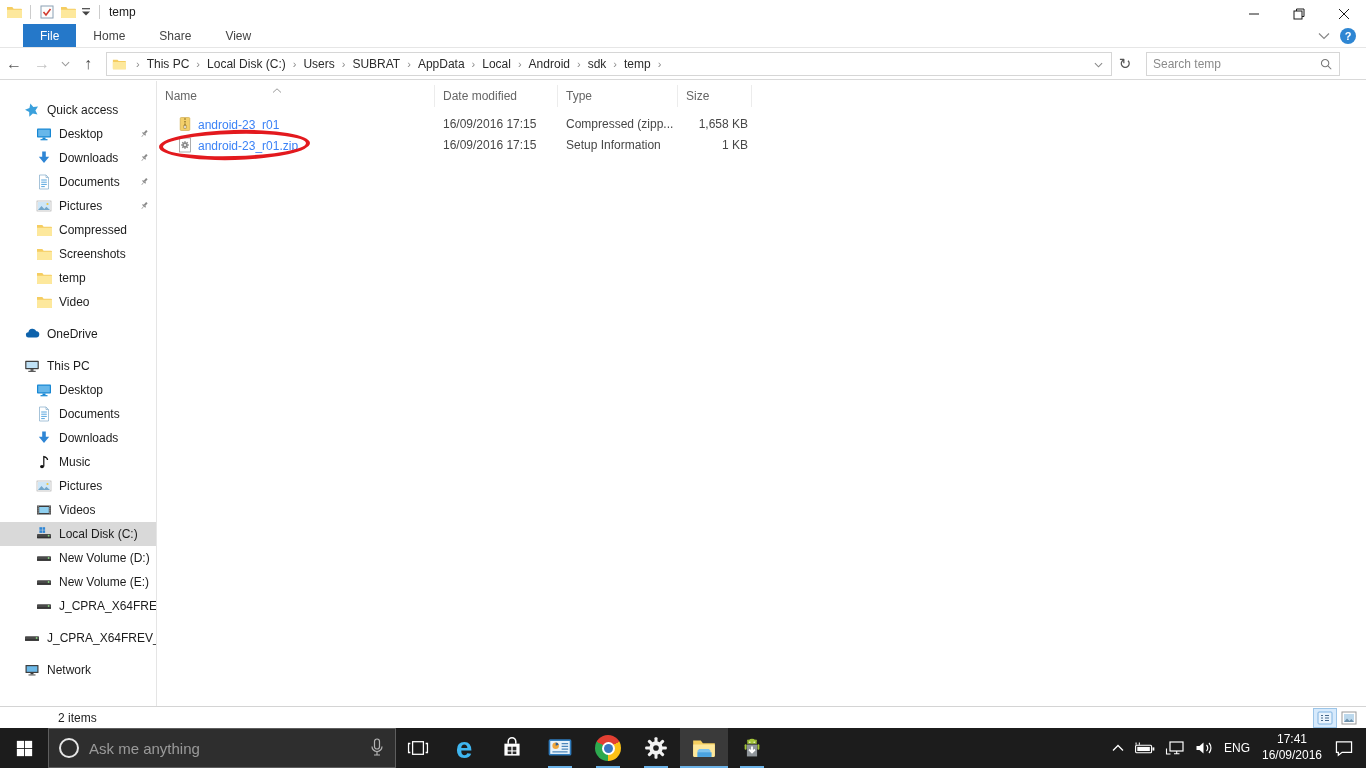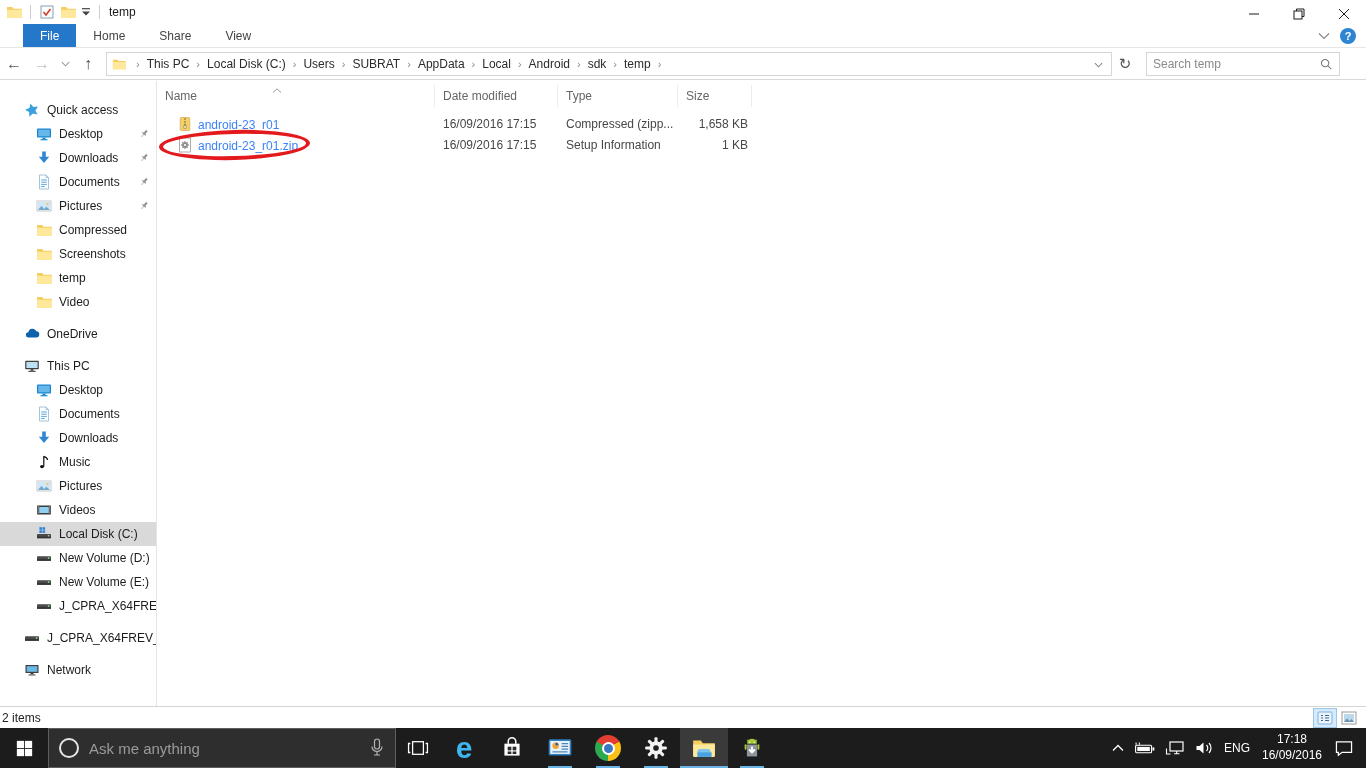--- a/index.html
+++ b/index.html
@@ -70,21 +70,21 @@
   .frow { height:21px; display:grid; grid-template-columns:278px 123px 120px 74px; align-items:center; }
   .fname { display:flex; align-items:flex-end; padding-left:20px; color:#3b82f6; }
   .fic { width:16px; height:16px; flex:0 0 16px; margin-right:5px; display:inline-flex; }
   .fic svg { width:100%; height:100%; }
   .fdate,.ftype { color:#474747; padding-left:8px; }
   .fsize { color:#474747; text-align:right; padding-right:4px; }
   .red-ellipse { position:absolute; left:2px; top:49px; width:151px; height:30px; border:4px solid #e3191e; border-radius:50%; transform:rotate(-1.5deg); }
 
   
   .statusbar { position:absolute; left:0; right:0; bottom:40px; height:22px; background:#fff; border-top:1px solid #d4d4d4; display:flex; align-items:center; }
-  .items-count { padding-left:2px; color:#222; }
+  .items-count { padding-left:28px; color:#222;margin-left:30px; }
   .view-toggles { margin-left:auto; display:flex; gap:2px; padding-right:6px; }
   .vt { width:22px; height:18px; display:flex; align-items:center; justify-content:center; }
   .vt.active { background:#d7eafc; outline:1px solid #9cc5e8; }
   .vt svg { width:16px; height:14px; }
 
   
   .taskbar { position:absolute; left:0; right:0; bottom:0; height:40px; background:#1c1c1c; display:flex; align-items:stretch; }
   .start { width:48px; display:flex; align-items:center; justify-content:center; }
   .start svg { width:17px; height:17px; }
   .cortana { width:348px; background:#2e2e2e; border:1px solid #5e5e5e; display:flex; align-items:center; padding:0 10px; }
@@ -789,21 +789,21 @@
           <rect x="5" y="2" width="13" height="9" fill="none" stroke="#fff" stroke-width="1.2"></rect>
           <path d="M9 13.8h5.5M11.7 11v2.8" stroke="#fff" stroke-width="1.1"></path>
           <path d="M1.5 8.5v5.5h4" fill="none" stroke="#fff" stroke-width="1.1"></path>
         </svg>
       <svg width="21" height="16" viewBox="0 0 21 16">
           <path d="M2.5 6v4h3l4 3.5v-11L5.5 6z" fill="#fff"></path>
           <path d="M12.5 5a4.2 4.2 0 0 1 0 6M15 3a7.4 7.4 0 0 1 0 10" stroke="#fff" fill="none" stroke-width="1.2"></path>
         </svg>
       <span class="lang">ENG</span>
       <span class="clock">
-        <span>17:18</span><br>
+        <span>17:41</span><br>
         <span>16/09/2016</span>
       </span>
       <span class="action-center">
           <svg viewBox="0 0 20 18">
             <path d="M2 2h16v11H8l-4 3.2V13H2z" fill="none" stroke="#fff" stroke-width="1.3"></path>
           </svg>
         </span>
     </div>
   </div>
 

